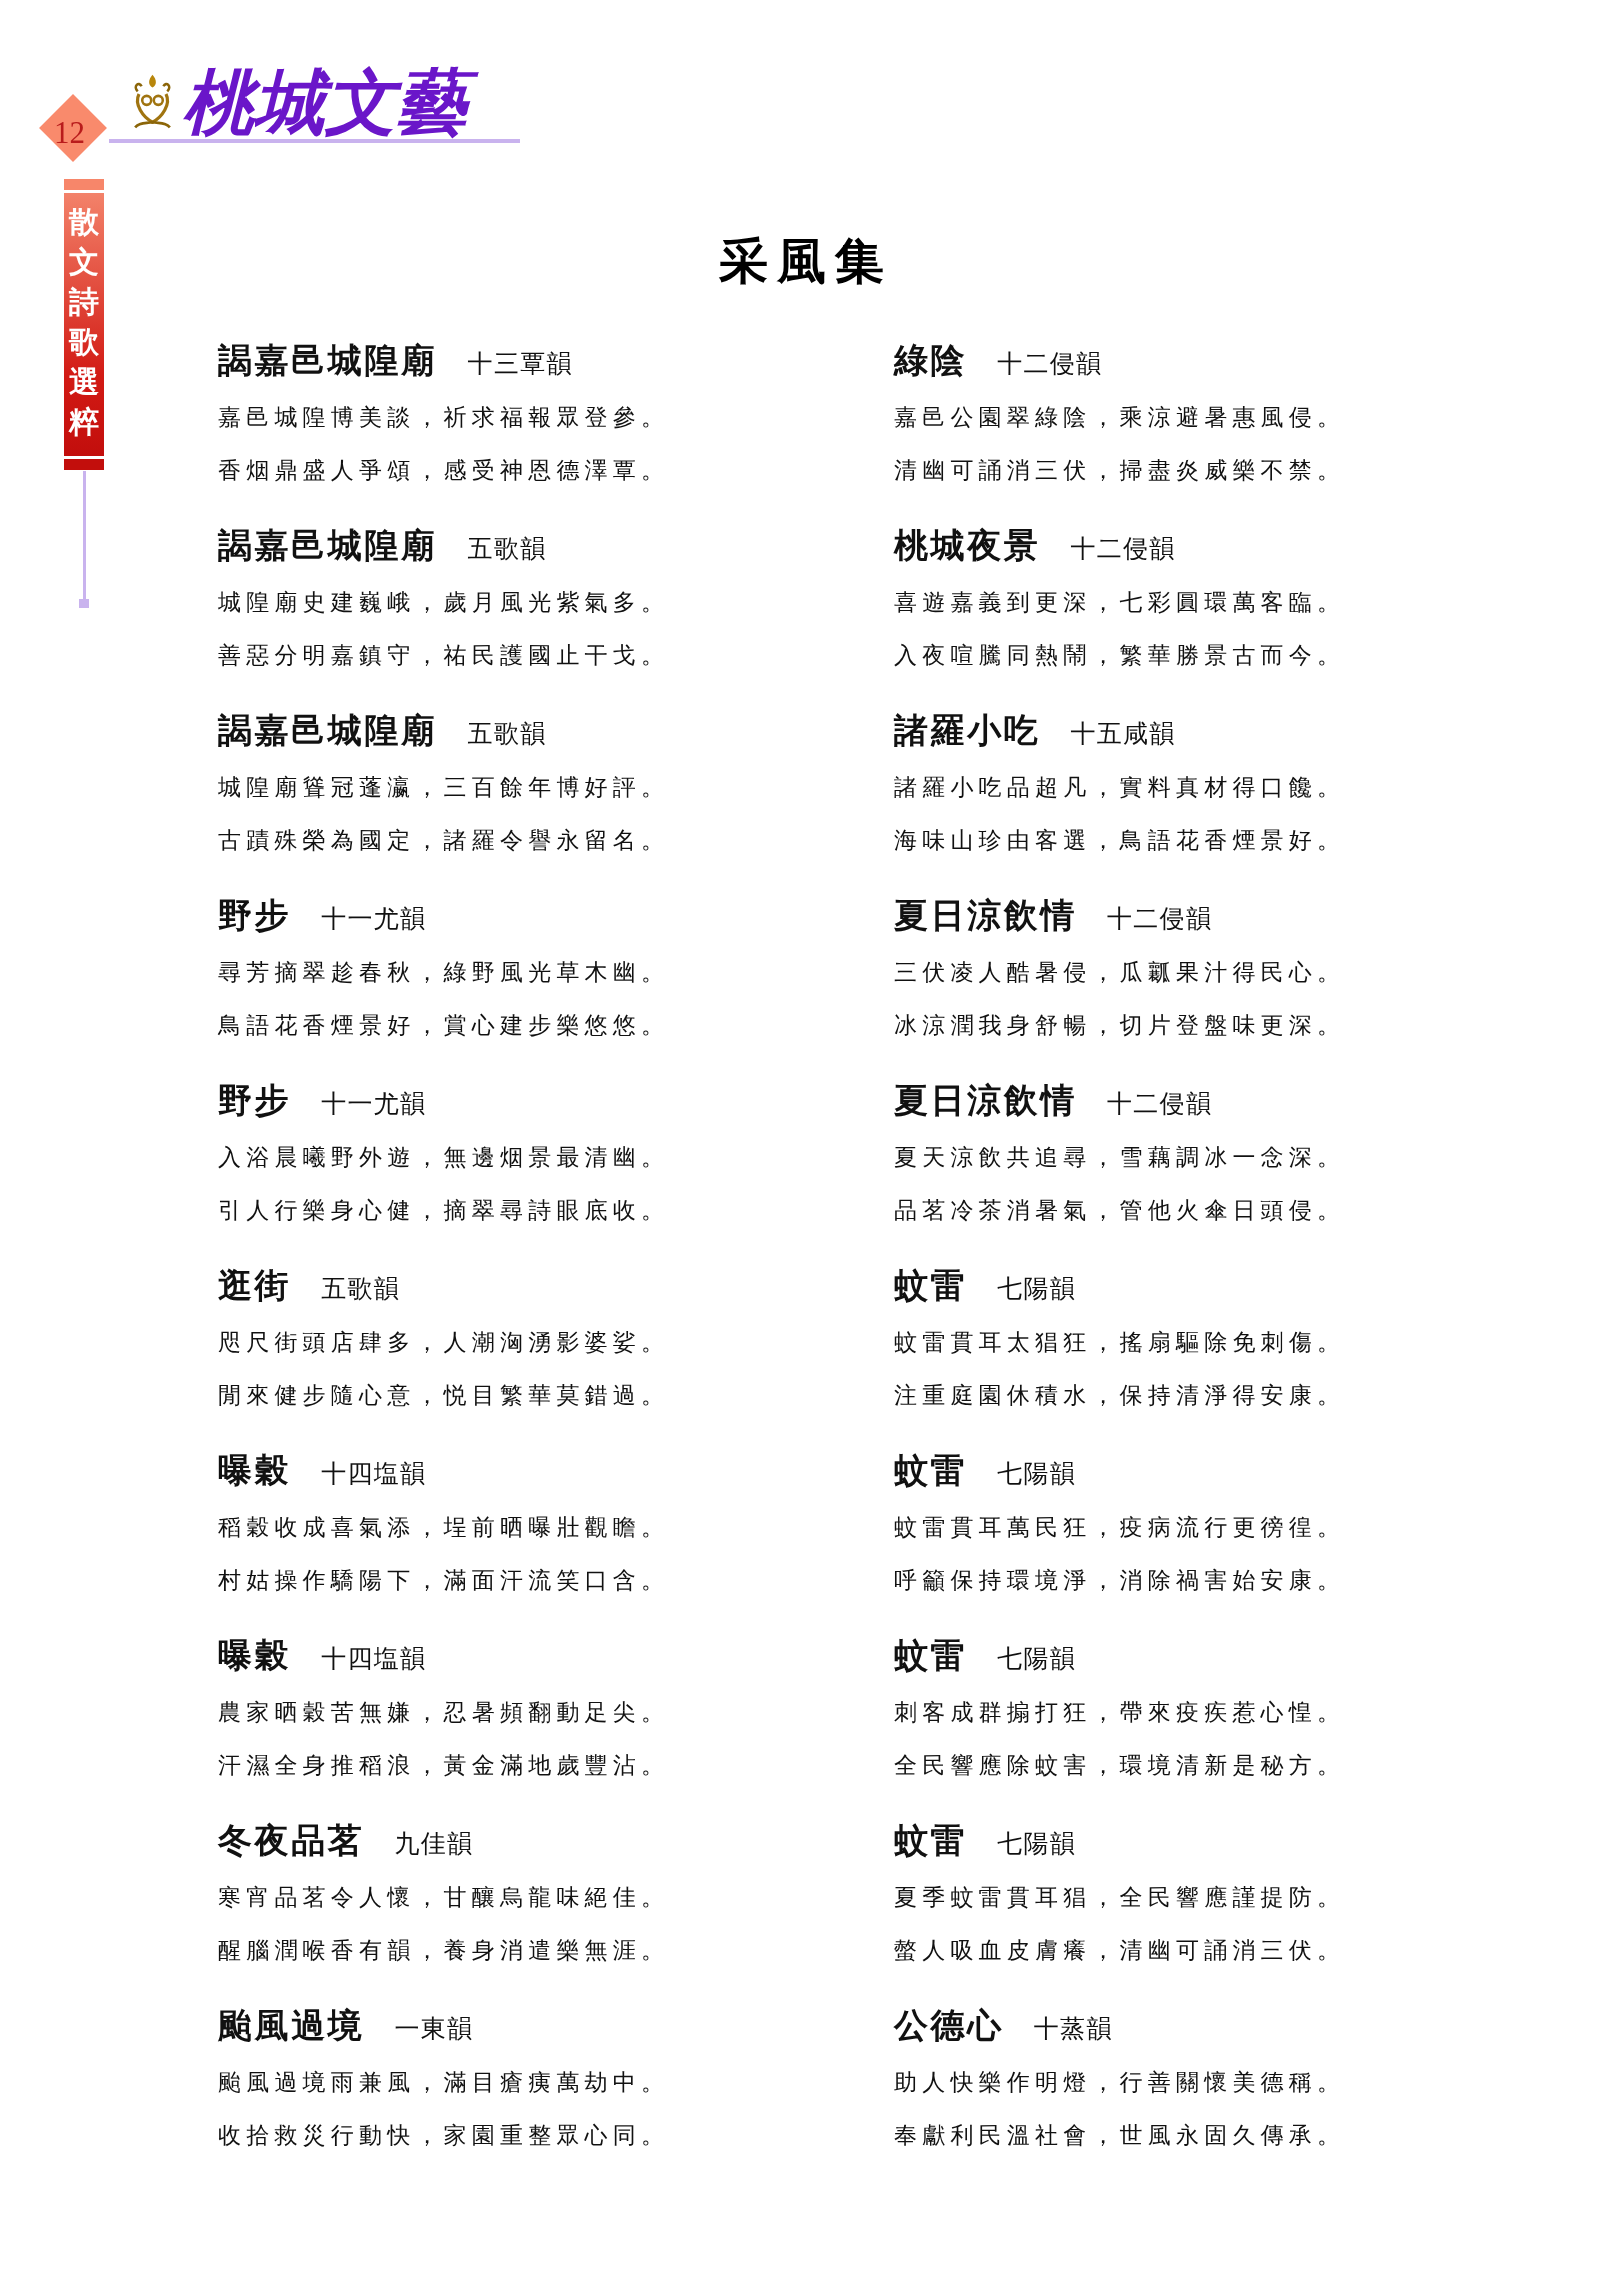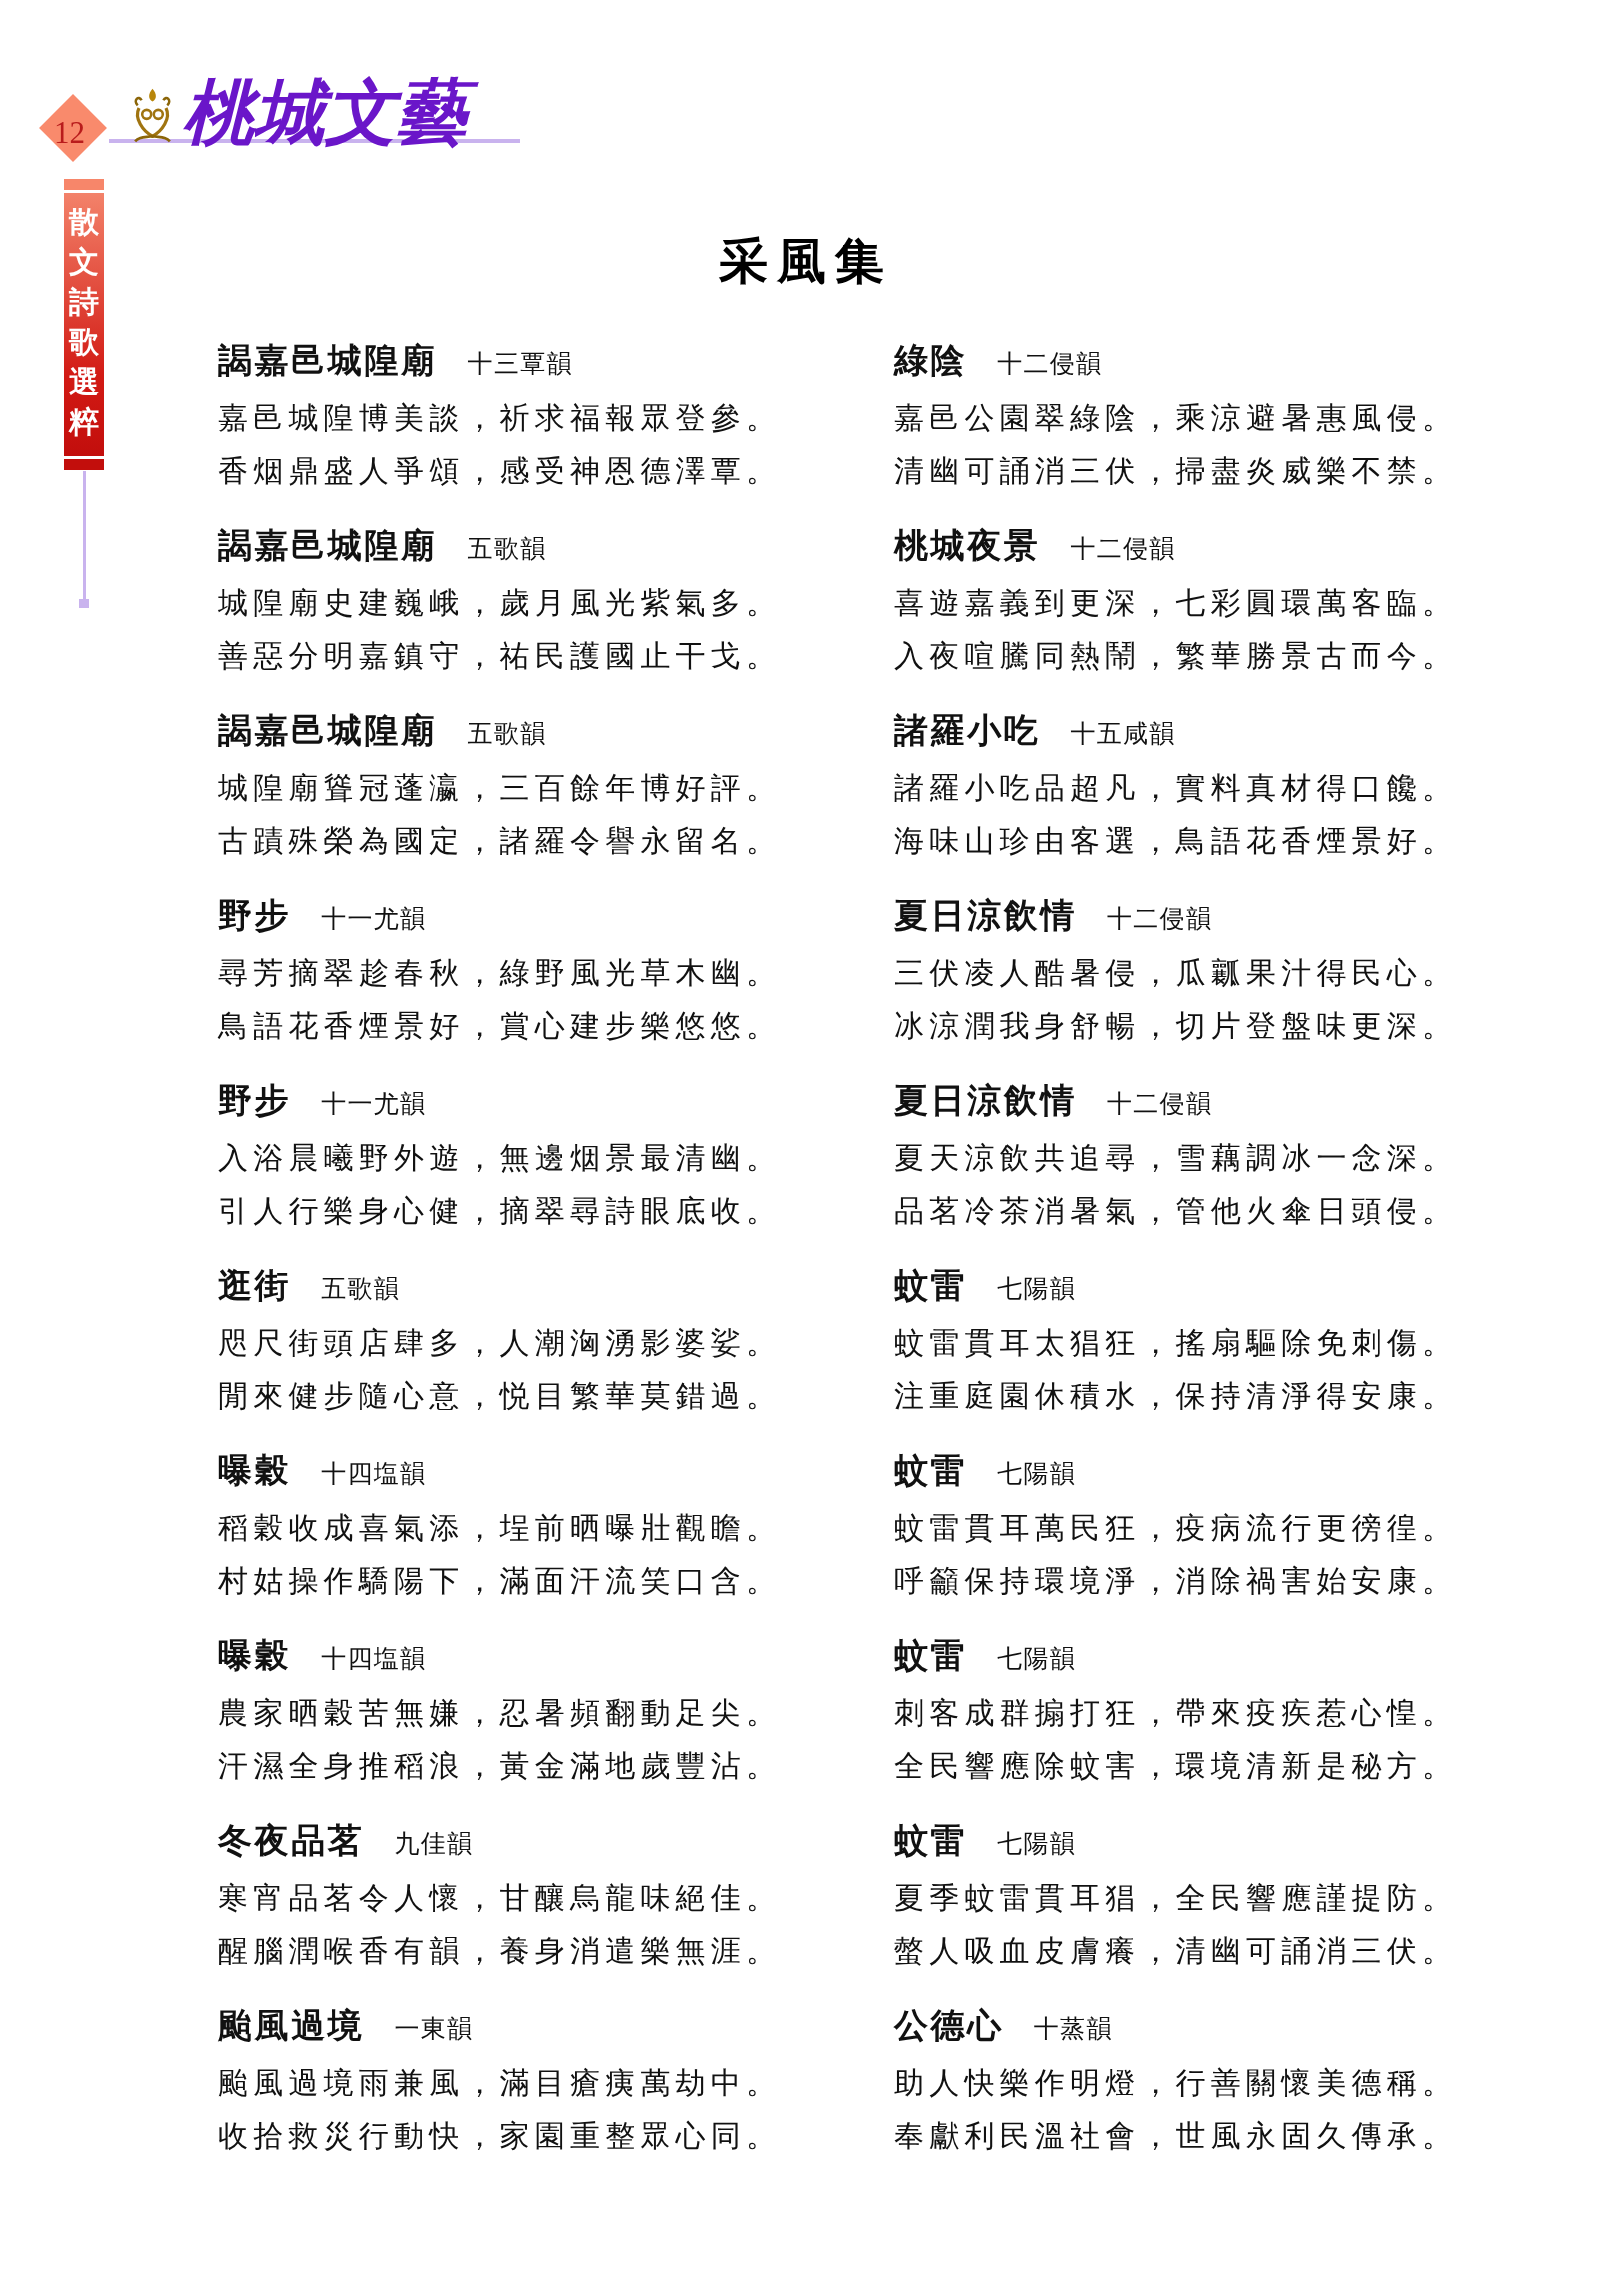--- a/index.html
+++ b/index.html
@@ -3,42 +3,42 @@
 <meta charset="utf-8">
 <style>
   html, body { margin:0; padding:0; background:#ffffff; }
   body { width:1612px; height:2295px; position:relative; overflow:hidden;
          font-family:"DejaVu Serif","Liberation Serif",serif; color:#111; }
   .header-line { position:absolute; left:109px; top:139px; width:411px; height:3.9px; background:#c9b3ee; }
   .diamond { position:absolute; left:49px; top:104px; width:48px; height:48px; background:#f98a6c;
              transform:rotate(45deg); transform-origin:center; }
   .page-num { position:absolute; left:37px; top:117px; width:65px; text-align:center;
               font-family:"Liberation Serif",serif; font-size:31px; color:#b91c1c; line-height:1; }
-  .logo { position:absolute; left:130px; top:57px; height:91px; display:flex; align-items:flex-end; gap:7.8px; }
+  .logo { position:absolute; left:130px; top:57px; height:91px; display:flex; align-items:center; gap:7.8px; }
   .logo-emblem { width:45px; height:58px; margin-bottom:3.9px; }
   .logo-text { font-family:"DejaVu Serif",serif; font-weight:bold; color:#6a16c9; line-height:1; }
   .logo-text .big { font-size:71px; font-style:italic; }
   .side-cap-top { position:absolute; left:64px; top:179px; width:40px; height:11px; background:#f7866a; }
   .side-bar { position:absolute; left:64px; top:193px; width:40px; height:263px;
               background:linear-gradient(#f3826a,#d21a14 70%,#c20e0c);
               display:flex; flex-direction:column; align-items:center; justify-content:flex-start; padding-top:9px; box-sizing:border-box; }
   .side-bar span { color:#fff; font-size:30px; font-weight:bold; line-height:40px; font-family:"DejaVu Serif",serif; }
   .side-cap-bottom { position:absolute; left:64px; top:459px; width:40px; height:11px; background:#c20e0c; }
   .side-line { position:absolute; left:83px; top:471px; width:3.2px; height:133px; background:#c9b3ee; }
   .side-line-end { position:absolute; left:79px; top:599px; width:9.7px; height:9px; background:#c9b3ee; }
   .page-title { position:absolute; left:0; top:229px; width:1612px; text-align:center;
                 font-size:49px; font-weight:bold; letter-spacing:9px; color:#000; }
   .col { position:absolute; top:338px; width:585px; }
   .col.left { left:218px; }
   .col.right { left:894px; }
   .poem { height:185px; }
   .poem-head { height:53px; display:flex; align-items:baseline; gap:30px; }
   .poem-title { font-size:34px; font-weight:bold; letter-spacing:2.6px; }
   .poem-rhyme { font-size:25px; letter-spacing:1.3px; }
-  .poem-line { font-size:30px; height:53px; line-height:53px; letter-spacing:5.2px; white-space:nowrap; }
+  .poem-line { font-size:23px; height:53px; line-height:53px; letter-spacing:5.2px; white-space:nowrap; }
 </style>
 </head>
 <body>
 
 <div class="header-line"></div>
 <div class="diamond"></div>
 <div class="page-num">12</div>
 
 <div class="logo">
   <svg class="logo-emblem" viewBox="0 0 70 90">

